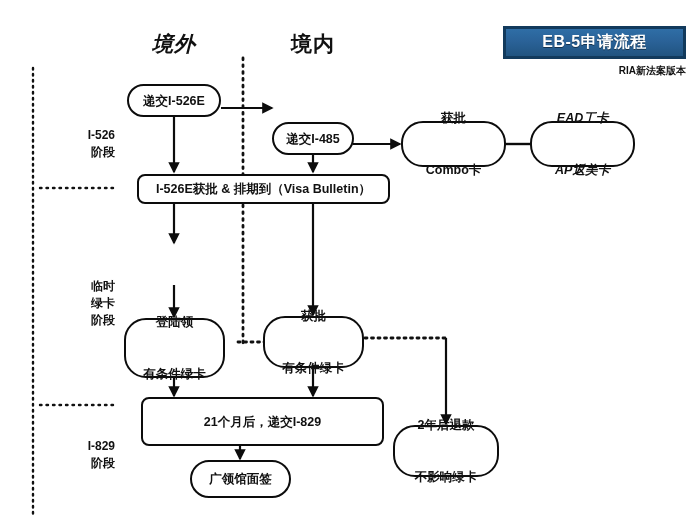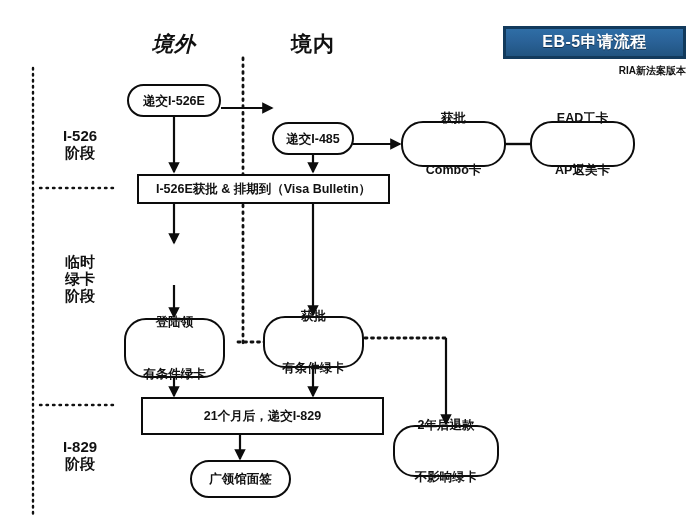--- a/index.html
+++ b/index.html
@@ -3,28 +3,28 @@
 <meta charset="utf-8">
 <style>
   html,body{margin:0;padding:0;background:#ffffff;}
   body{width:700px;height:528px;font-family:"Liberation Sans","DejaVu Sans",sans-serif;color:#111;}
   #canvas{position:relative;width:700px;height:528px;overflow:hidden;background:#fff;}
   svg#wires{position:absolute;left:0;top:0;width:700px;height:528px;}
 
   .col-head{position:absolute;font-size:21px;font-weight:bold;color:#111;letter-spacing:1px;
             text-align:center;white-space:nowrap;}
 
-  .stage-label{position:absolute;font-size:15px;font-weight:bold;color:#111;
-               text-align:center;line-height:17px;white-space:nowrap;}
+  .stage-label{position:absolute;font-size:12px;font-weight:bold;color:#111;
+               text-align:right;line-height:17px;white-space:nowrap;}
 
   .node{position:absolute;box-sizing:border-box;border:2.4px solid #0c0c0c;background:#fff;
         display:flex;align-items:center;justify-content:center;text-align:center;
         font-size:12.5px;font-weight:bold;color:#111;line-height:16px;}
   .node.pill{border-radius:22px;}
-  .node.rect{border-radius:0;border-width:2.6px;}
+  .node.rect{border-radius:8px;border-width:2.6px;}
   .node .txt{display:block;padding:0 6px;}
   .node .l2{display:block;margin-top:36px;}
 
   .title-badge{position:absolute;box-sizing:border-box;
      background:linear-gradient(180deg,#2f6ea6 0%,#2a6298 45%,#215480 100%);
      border:3px solid #123a5c;
      display:flex;align-items:center;justify-content:center;}
   .title-badge .t{font-size:16px;font-weight:bold;color:#ffffff;letter-spacing:0.5px;
      text-shadow:0 1px 0 rgba(0,0,0,.45);white-space:nowrap;}
   .title-sub{position:absolute;font-size:10px;font-weight:bold;color:#111;
@@ -84,21 +84,21 @@
   <div class="title-sub" style="left:486px;top:64px;width:200px;">RIA新法案版本</div>
 
   <div class="col-head" style="left:124px;top:30px;width:100px;font-style:italic;">境外</div>
   <div class="col-head" style="left:263px;top:30px;width:100px;">境内</div>
 
   <div class="stage-label" style="left:45px;top:127px;width:70px;">
     <span>I-526</span><br>
     <span>阶段</span>
   </div>
 
-  <div class="stage-label" style="left:45px;top:253px;width:70px;">
+  <div class="stage-label" style="left:45px;top:278px;width:70px;">
     <span>临时</span><br>
     <span>绿卡</span><br>
     <span>阶段</span>
   </div>
 
   <div class="stage-label" style="left:45px;top:438px;width:70px;">
     <span>I-829</span><br>
     <span>阶段</span>
   </div>
 
@@ -110,21 +110,21 @@
     <span class="txt">递交I-485</span>
   </div>
 
   <div class="node pill" style="left:401px;top:121px;width:105px;height:46px;">
     <span class="txt">
       <span>获批</span>
       <span class="l2">Combo卡</span>
     </span>
   </div>
 
-  <div class="node pill" style="left:530px;top:121px;width:105px;height:46px;">
+  <div class="node pill" style="left:530px;top:121px;width:105px;height:46px;font-style:italic;">
     <span class="txt">
       <span>EAD工卡</span>
       <span class="l2">AP返美卡</span>
     </span>
   </div>
 
   <div class="node rect" style="left:137px;top:174px;width:253px;height:30px;">
     <span class="txt">I-526E获批 &amp; 排期到（Visa Bulletin）</span>
   </div>
 
@@ -136,21 +136,21 @@
     </span>
   </div>
 
   <div class="node pill" style="left:263px;top:316px;width:101px;height:52px;">
     <span class="txt">
       <span>获批</span>
       <span class="l2">有条件绿卡</span>
     </span>
   </div>
 
-  <div class="node rect" style="left:141px;top:397px;width:243px;height:38px;">
+  <div class="node rect" style="left:141px;top:397px;width:243px;height:49px;">
     <span class="txt">21个月后，递交I-829</span>
   </div>
 
   <div class="node pill" style="left:393px;top:425px;width:106px;height:52px;">
     <span class="txt">
       <span>2年后退款</span>
       <span class="l2">不影响绿卡</span>
     </span>
   </div>
 

